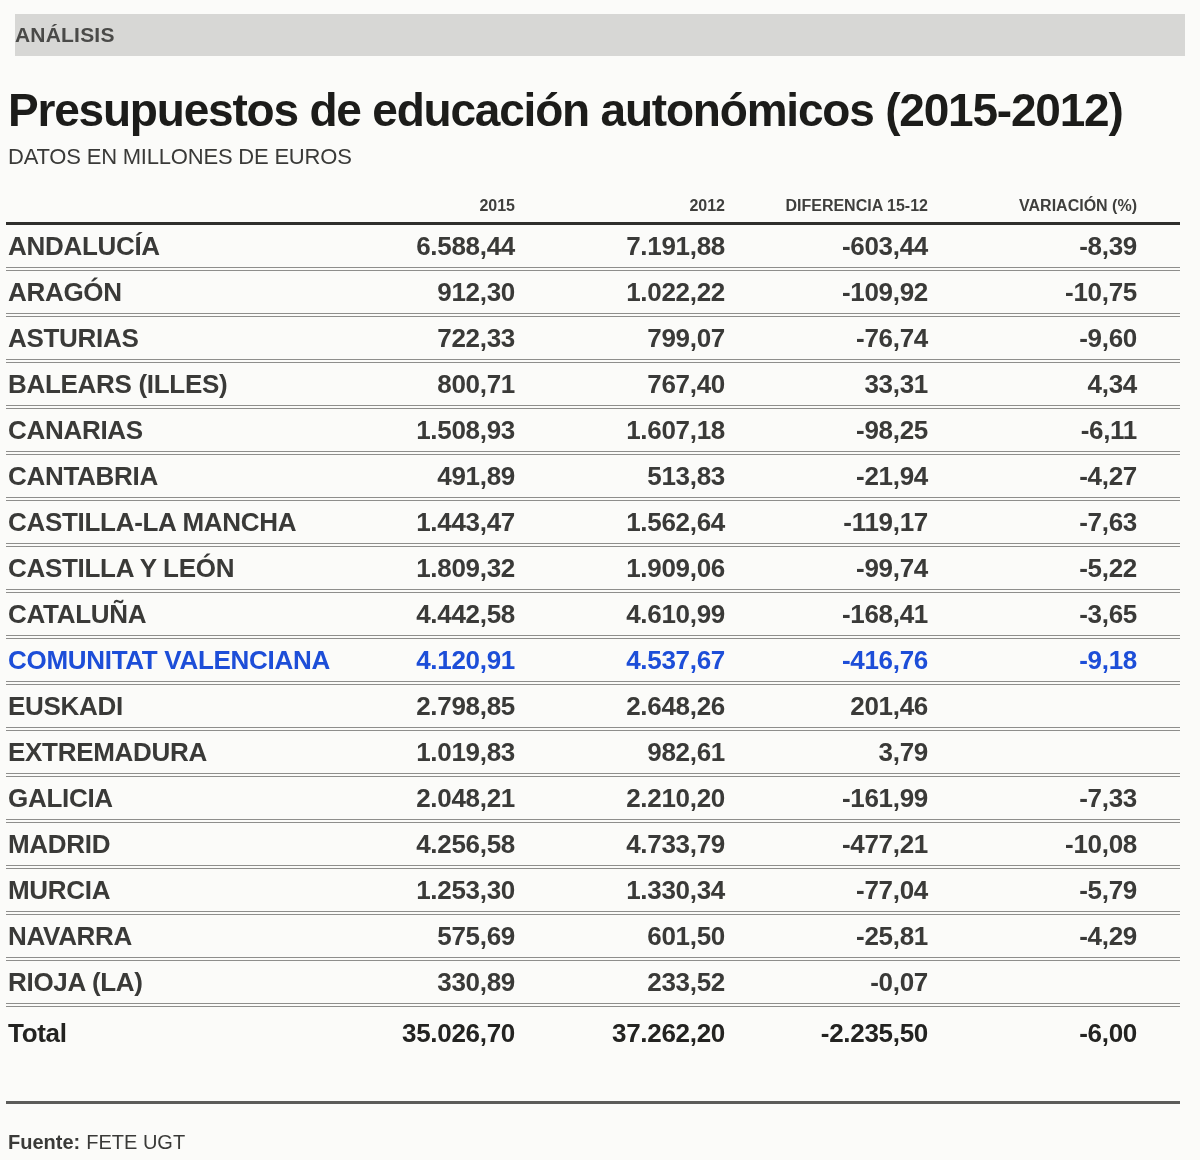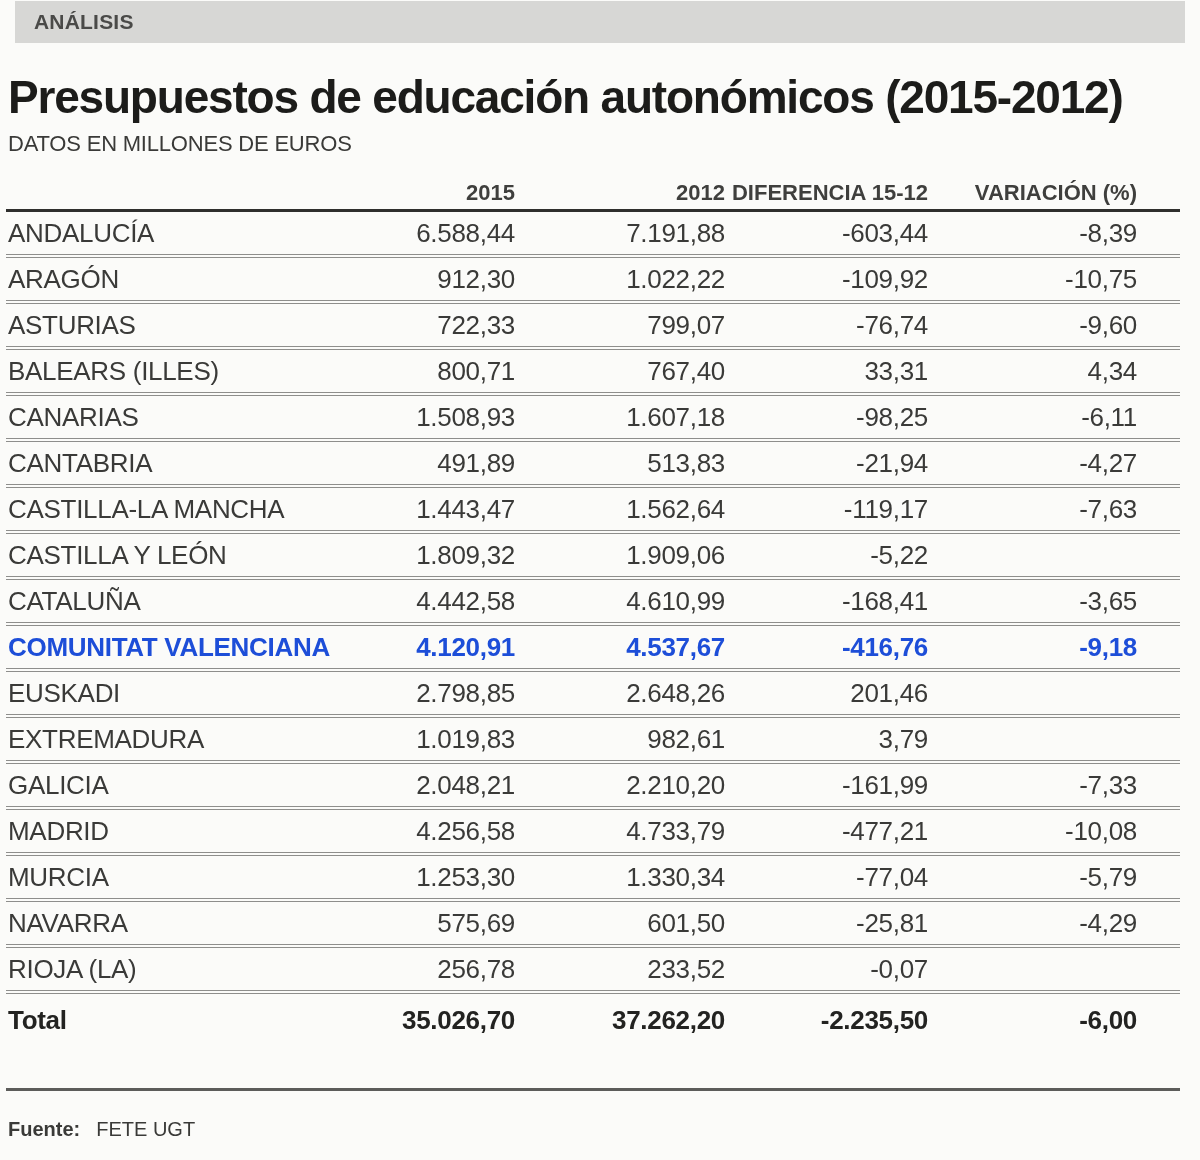--- a/index.html
+++ b/index.html
@@ -5,52 +5,53 @@
   html,body{margin:0;padding:0;}
   body{
     width:1200px;height:1160px;
     background:#fbfbf9;
     font-family:"Liberation Sans","DejaVu Sans",sans-serif;
     color:var(--body-text,#3a3a38);
     overflow:hidden;
     -webkit-font-smoothing:antialiased;
   }
   .tag-bar{
-    margin:1px 15px 0 15px;height:42px;
+    margin:14px 15px 0 15px;height:42px;
     background:var(--tag-bar-bg,#d7d7d5);
-    display:flex;align-items:center;padding-left:19px;box-sizing:border-box;
+    display:flex;align-items:center;box-sizing:border-box;
   }
   .tag-label{font-weight:700;font-size:21px;color:#4a4a48;letter-spacing:.2px;}
   .title{
     margin:30px 8px 0 8px;
     font-size:46px;font-weight:700;line-height:1.05;
     color:var(--title-text,#1c1c1a);
     letter-spacing:-1.2px;
   }
   .subtitle{margin:10px 0 0 8px;font-size:22px;color:var(--body-text,#3a3a38);letter-spacing:-0.2px;}
   .table{margin:20px 20px 0 6px;}
   .row{
     display:grid;
     grid-template-columns:349px 160px 210px 203px 1fr;
     align-items:center;
     height:42px;
     padding-right:43px;
     font-size:26px;
     letter-spacing:-0.3px;
+    font-weight:bold;
   }
   .row .name{padding-left:2px;text-align:left;}
   .row .num{text-align:right;}
-  .thead{height:32px;font-size:22px;font-weight:700;color:#3f3f3d;letter-spacing:0;}
+  .thead{height:32px;font-size:16px;font-weight:700;color:#3f3f3d;letter-spacing:0;}
   .thick-line{height:3px;background:var(--header-rule,#2f2f2d);}
   .divider{height:2px;border-top:1px solid var(--divider-line,#8e8e8c);border-bottom:1px solid var(--divider-line,#8e8e8c);}
   .row.bold{font-weight:700;color:#1d4ed8;}
   .row.total{font-weight:700;color:#232321;height:52px;}
   .bottom-rule{margin:42px 20px 0 6px;height:3px;background:var(--footer-rule,#5c5c5a);}
   .source{margin:27px 0 0 8px;font-size:20px;color:#3a3a38;}
-  .source .b{font-weight:700;margin-right:16px;}
+  .source .b{font-weight:700;margin-right:6px;}
 </style>
 </head>
 <body style="--tag-bar-bg: #d7d7d5; --title-text: #1c1c1a; --body-text: #3a3a38; --divider-line: #8e8e8c; --header-rule: #2f2f2d; --footer-rule: #5c5c5a;">
 
 <div class="page">
 
   <div class="tag-bar">
     <span class="tag-label">ANÁLISIS</span>
   </div>
 
@@ -120,20 +121,21 @@
           <div class="num">1.443,47</div>
           <div class="num">1.562,64</div>
           <div class="num">-119,17</div>
           <div class="num">-7,63</div>
         </div>
         <div class="divider"></div>
         <div class="row">
           <div class="name">CASTILLA Y LEÓN</div>
           <div class="num">1.809,32</div>
           <div class="num">1.909,06</div>
+          <div class="num">-99,74</div>
           <div class="num">-5,22</div>
         </div>
         <div class="divider"></div>
         <div class="row">
           <div class="name">CATALUÑA</div>
           <div class="num">4.442,58</div>
           <div class="num">4.610,99</div>
           <div class="num">-168,41</div>
           <div class="num">-3,65</div>
         </div>
@@ -187,21 +189,21 @@
         <div class="row">
           <div class="name">NAVARRA</div>
           <div class="num">575,69</div>
           <div class="num">601,50</div>
           <div class="num">-25,81</div>
           <div class="num">-4,29</div>
         </div>
         <div class="divider"></div>
         <div class="row">
           <div class="name">RIOJA (LA)</div>
-          <div class="num">256,78</div>
+          <div class="num">330,89</div>
           <div class="num">233,52</div>
           <div class="num">-0,07</div>
         </div>
         <div class="divider"></div>
         <div class="row total">
           <div class="name">Total</div>
           <div class="num">35.026,70</div>
           <div class="num">37.262,20</div>
           <div class="num">-2.235,50</div>
           <div class="num">-6,00</div>

